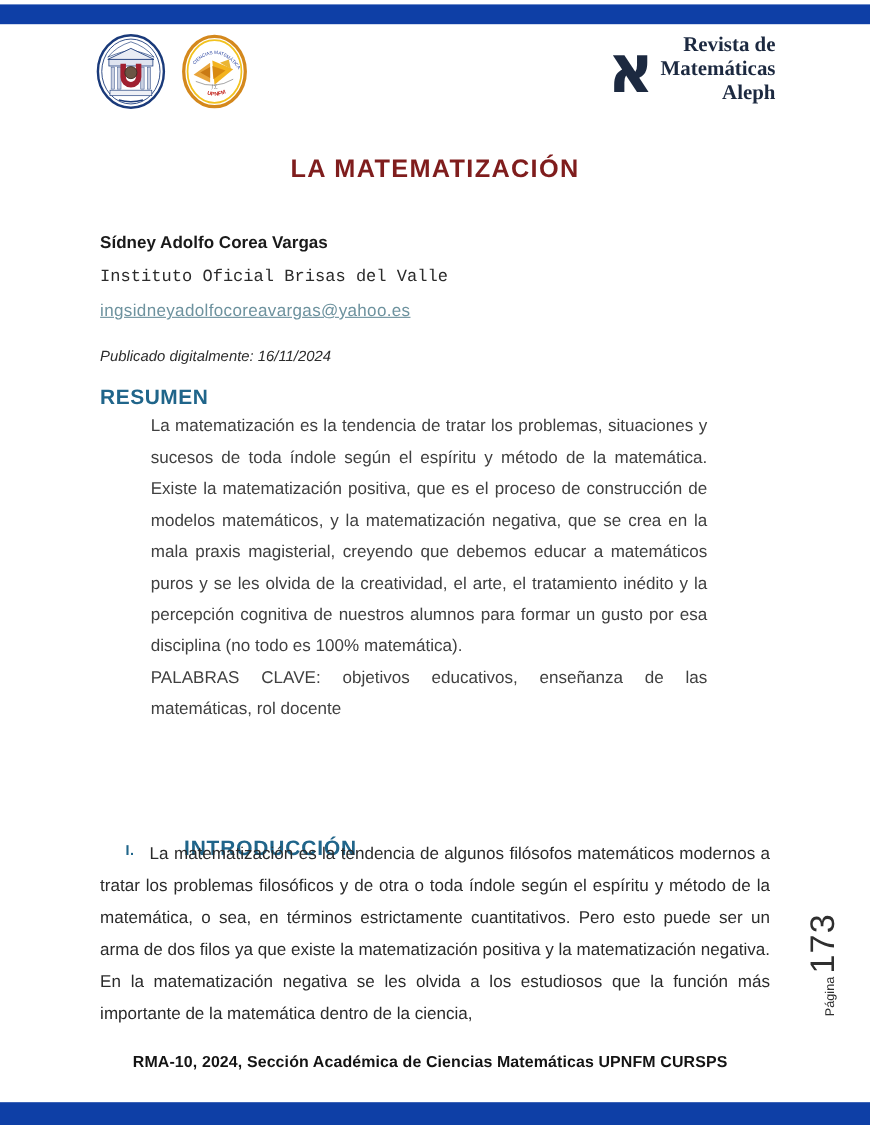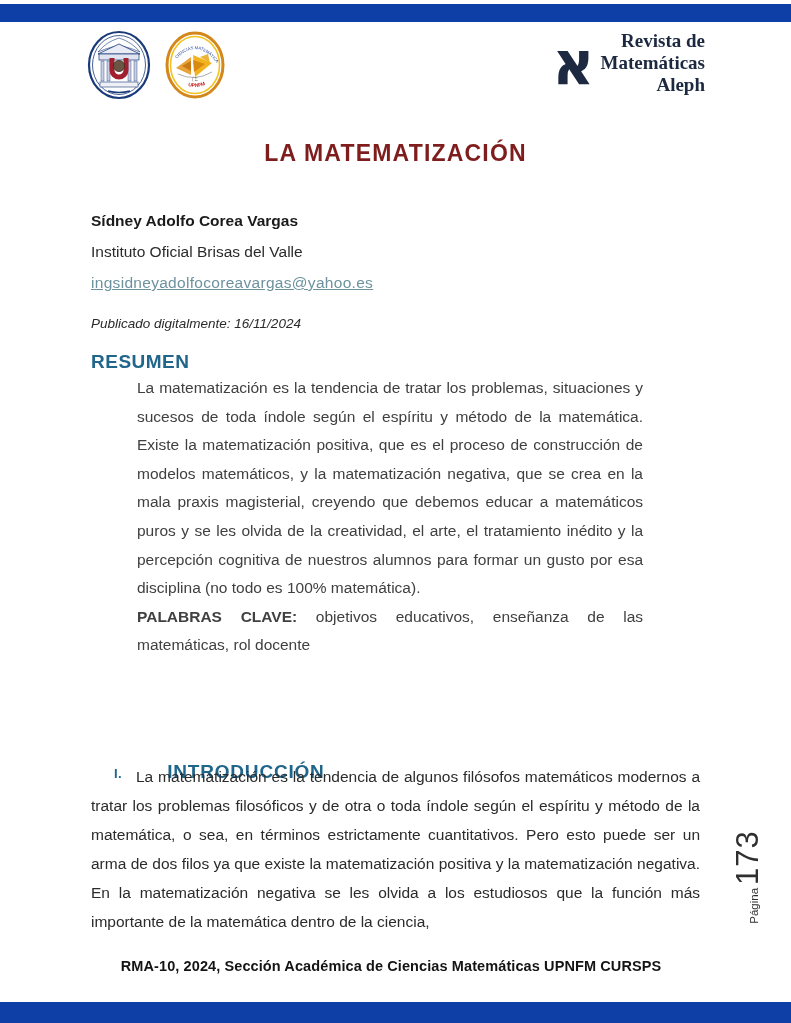--- a/index.html
+++ b/index.html
@@ -43,41 +43,41 @@
     position:absolute; left:0; top:140px; width:100%;
     text-align:center;
     font-size:23px; font-weight:bold; letter-spacing:1.2px;
     color:#7f1d1d;
   }
   .author-block {
     position:absolute; left:91px; top:205px;
     font-size:15.5px; line-height:31px;
   }
   .author-name { font-weight:bold; color:#1a1a1a; }
-  .affiliation { color:#2b2b2b; }
+  .affiliation { color:#2b2b2b;font-family:Liberation Mono, monospace; }
   .email-link {
     color:#6d929e; text-decoration:underline; cursor:pointer;
     letter-spacing:0.3px;
   }
   .published-line {
     position:absolute; left:91px; top:316px;
     font-style:italic; font-size:13.5px; color:#2b2b2b;
   }
   .abstract-heading {
     position:absolute; left:91px; top:351px;
     font-size:19px; font-weight:bold; letter-spacing:0.5px;
     color:#20658a;
   }
   .abstract-body {
     position:absolute; left:137px; top:374px; width:506px;
     font-size:15.5px; line-height:28.6px;
     text-align:justify; color:#404040;
   }
   .keywords-line { text-align:justify; }
-  .kw-label { font-weight:bold; }
+  .kw-label { font-weight:normal; }
   .section-heading {
     position:absolute; left:114px; top:719px;
     color:#20658a;
     display:flex; align-items:baseline;
   }
   .section-number { font-size:13px; font-weight:bold; letter-spacing:0.5px; }
   .section-title {
     margin-left:45px;
     font-size:19px; font-weight:bold; letter-spacing:0.8px;margin-top:42px;
   }

